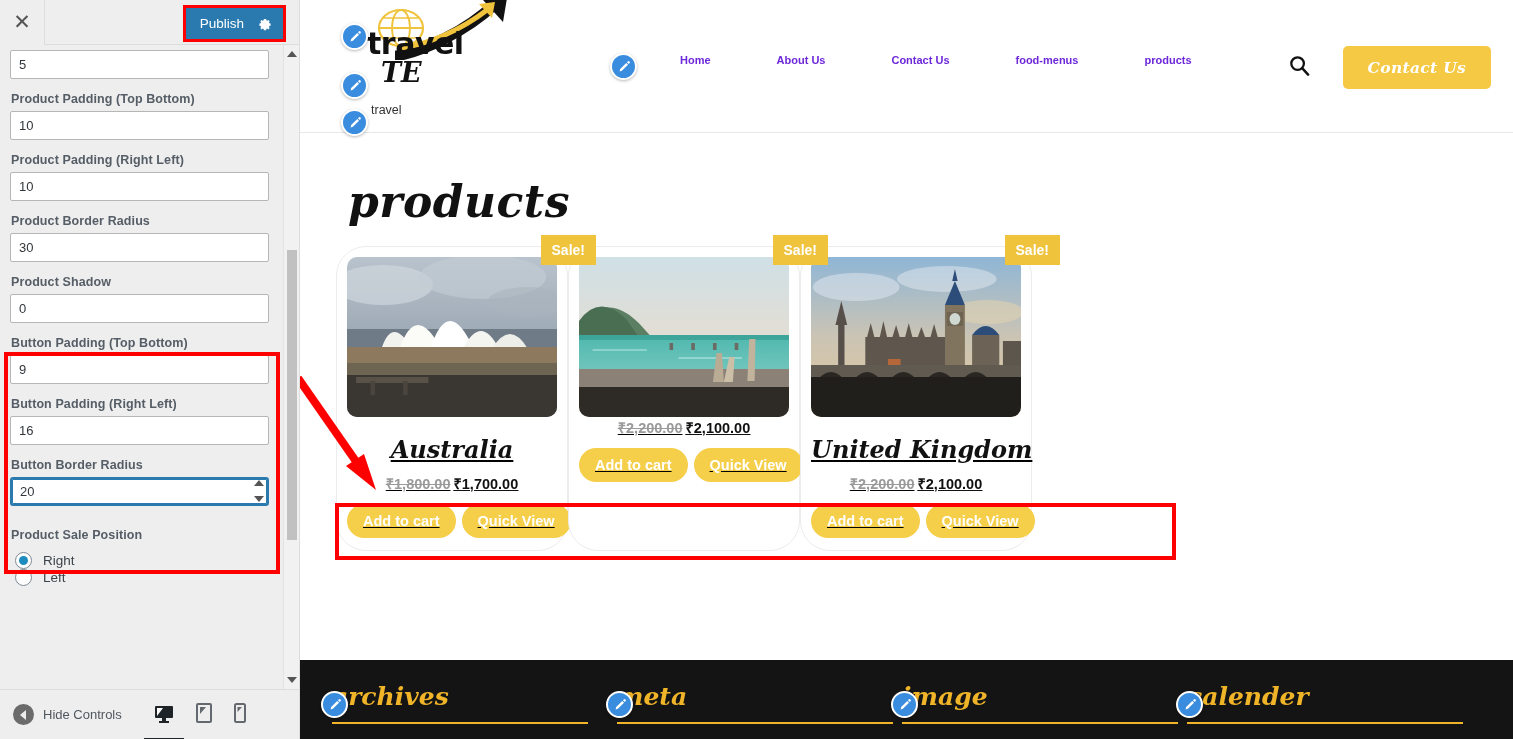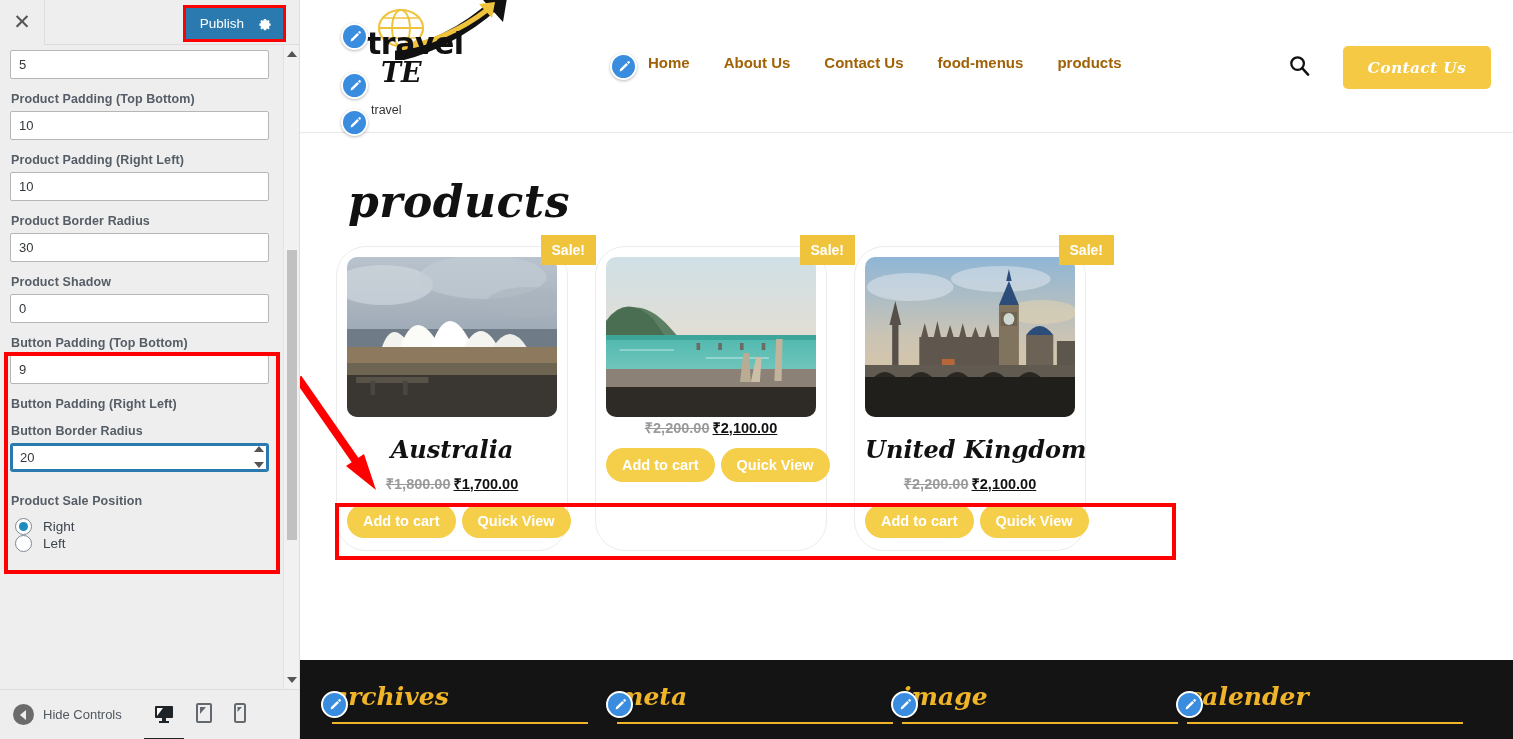--- a/index.html
+++ b/index.html
@@ -150,22 +150,23 @@
   .logo-tagline {
     position:absolute; left:16px; top:95px; font-size:12.5px; color:#333;
   }
   .globe { position:absolute; left:18px; top:-2px; }
   .arrow-swoosh { position:absolute; left:40px; top:-10px; }
 
   .nav-menu {
     position:absolute; left:348px; top:54px; display:flex; gap:34px; align-items:center;
   }
   .nav-item {
-    font-size:15px; color:#a16207; font-weight:700; cursor:pointer;
+    font-size:11px; color:#6d28d9; font-weight:700; cursor:pointer;
     font-family:"Liberation Sans", sans-serif;
+    margin-left:32px;
   }
   .search-ico { position:absolute; right:203px; top:55px; cursor:pointer; }
   .contact-btn {
     position:absolute; right:22px; top:46px;
     background:#f5c944; color:#fff; border-radius:5px;
     padding:12px 25px; font-size:15.5px;
     font-family:"DejaVu Serif", serif; font-weight:bold; font-style:italic;
     cursor:pointer; letter-spacing:0.3px;
   }
 
@@ -178,21 +179,21 @@
   }
   .pencil svg { display:block; }
 
   
   .products-title {
     position:absolute; left:48px; top:176px;
     font-family:"DejaVu Serif", serif; font-weight:bold; font-style:italic;
     font-size:44px; color:#111; letter-spacing:0.5px;
   }
   .product-grid {
-    position:absolute; left:36px; top:246px; display:flex; gap:27px;
+    position:absolute; left:36px; top:246px; display:flex; text-decoration:underline;
   }
   .product-card {
     width:232px; background:#fff; border:1px solid #ececec; border-radius:30px;
     position:relative; padding:10px 10px 12px 10px; text-align:center;
   }
   .card-img {
     width:100%; height:160px; border-radius:10px; overflow:hidden;
     position:relative; display:block;
   }
   .card-img svg { display:block; width:100%; height:100%; }
@@ -267,20 +268,21 @@
     <div class="field-label">Product Border Radius</div>
     <input class="num-input" value="30" style="">
 
     <div class="field-label">Product Shadow</div>
     <input class="num-input" value="0" style="">
 
     <div class="field-label">Button Padding (Top Bottom)</div>
     <input class="num-input" value="9" style="">
 
     <div class="field-label">Button Padding (Right Left)</div>
+    <input class="num-input" value="16" style="">
 
     <div class="field-label">Button Border Radius</div>
     <div class="spin-wrap">
       <input class="num-input focused" value="20" style="">
       <span class="spin-arrows">
         <span class="up"></span>
         <span class="dn"></span>
       </span>
     </div>
 

